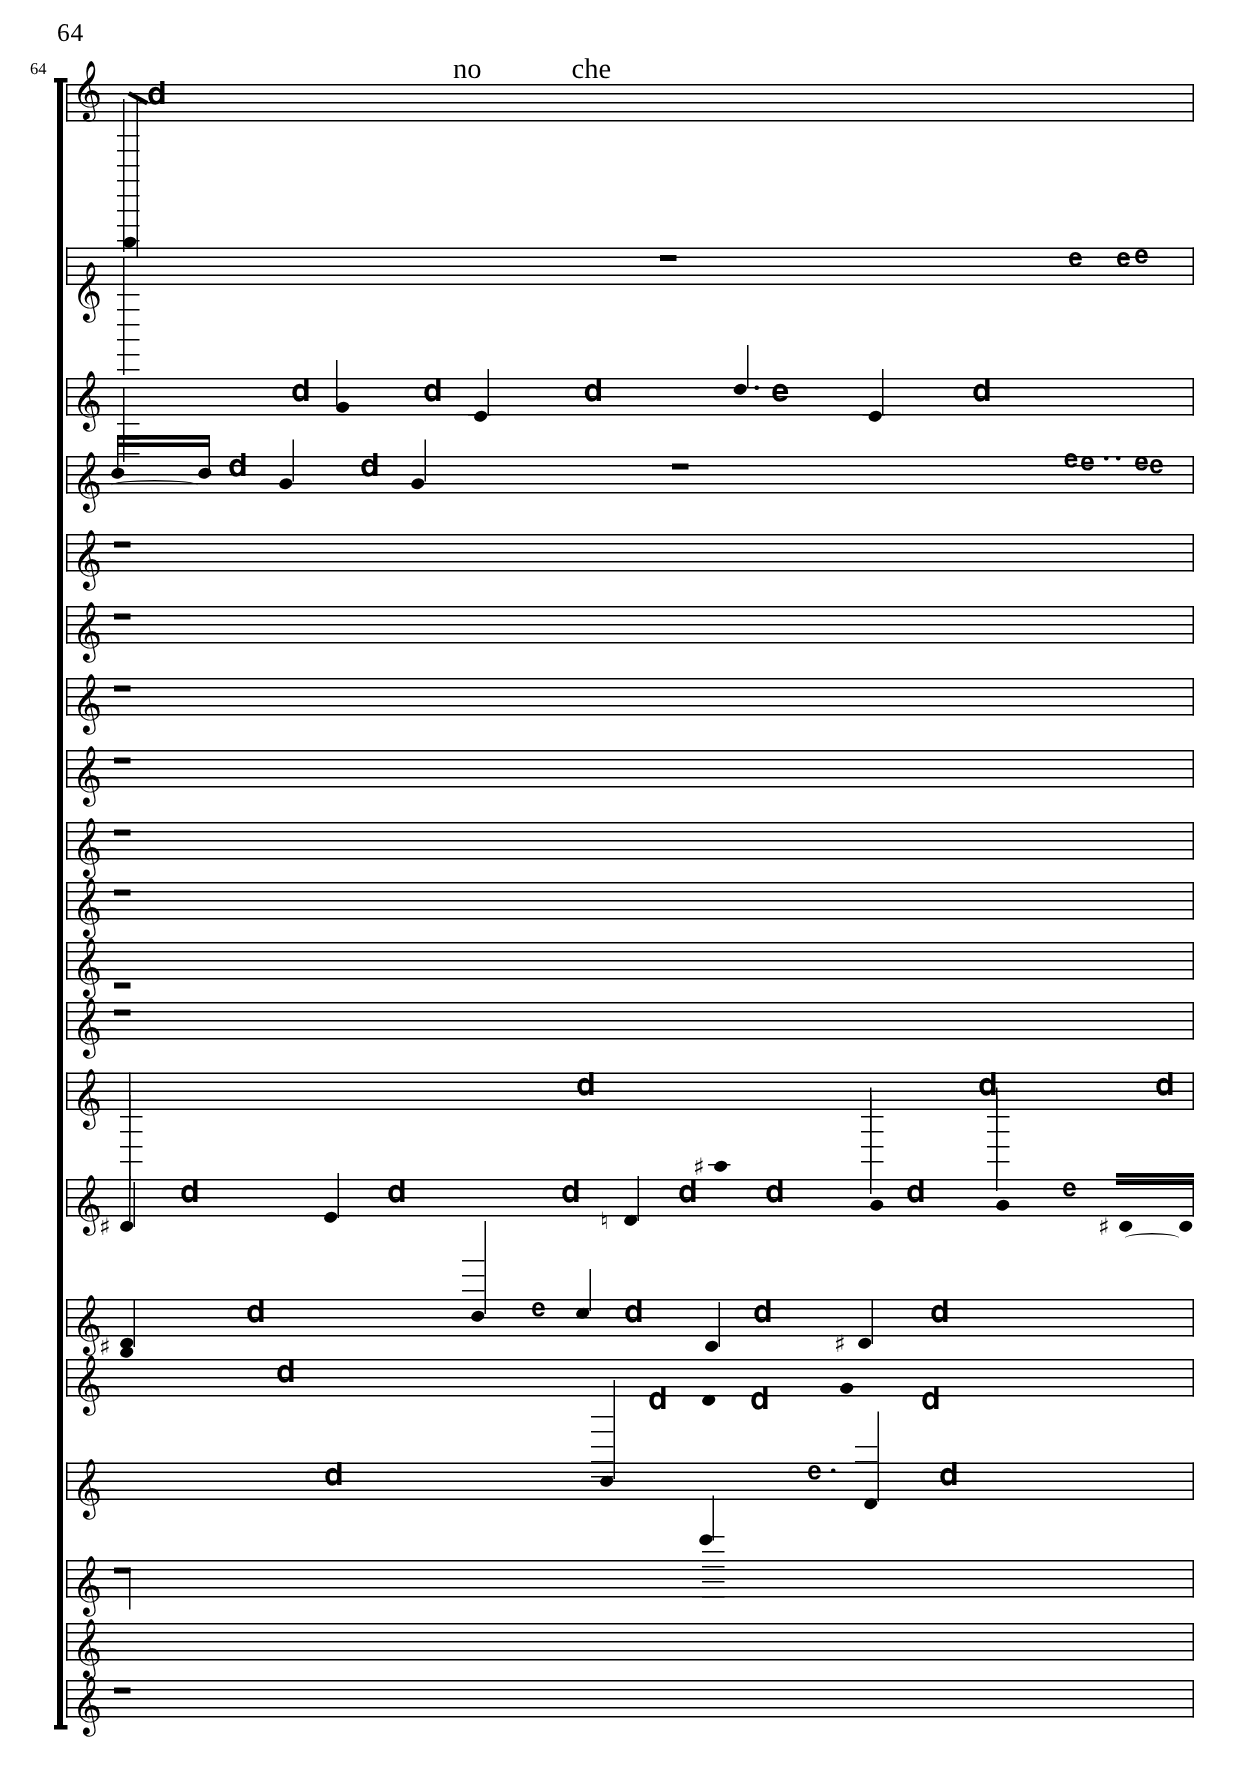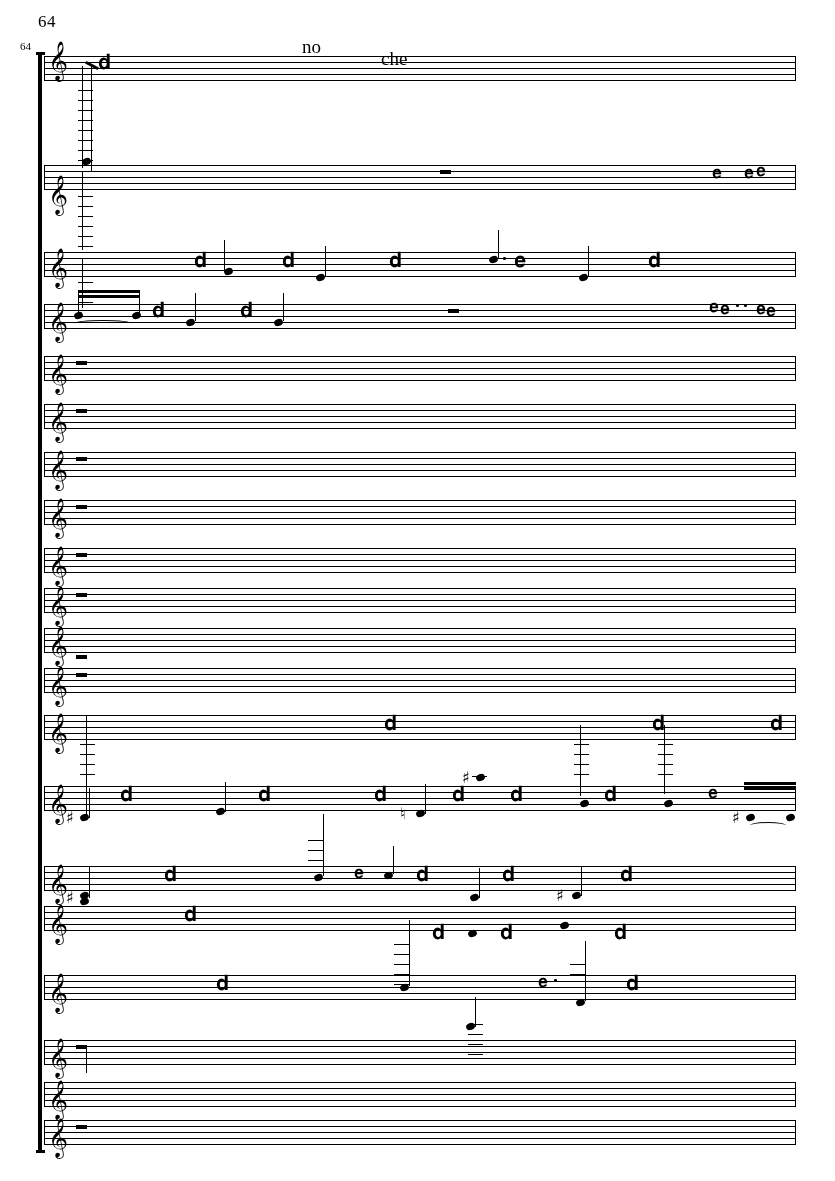--- a/index.html
+++ b/index.html
@@ -171,21 +171,21 @@
 </style>
 </head>
 <body>
 
 <div id="page">
 
   <div class="page-number">64</div>
   <div class="measure-number">64</div>
 
   <div class="lyric" style="left:302px; top:36px;">no</div>
-  <div class="lyric" style="left:381px; top:48px;">che</div>
+  <div class="lyric" style="left:381px; top:36px;">che</div>
 
   <div class="system-bracket"></div>
   <div class="bracket-cap" style="top:52px;"></div>
   <div class="bracket-cap" style="top:1150px;"></div>
 
   <div class="staff" style="top:56px;">
     <div class="line"></div>
     <div class="line"></div>
     <div class="line"></div>
     <div class="line"></div>

